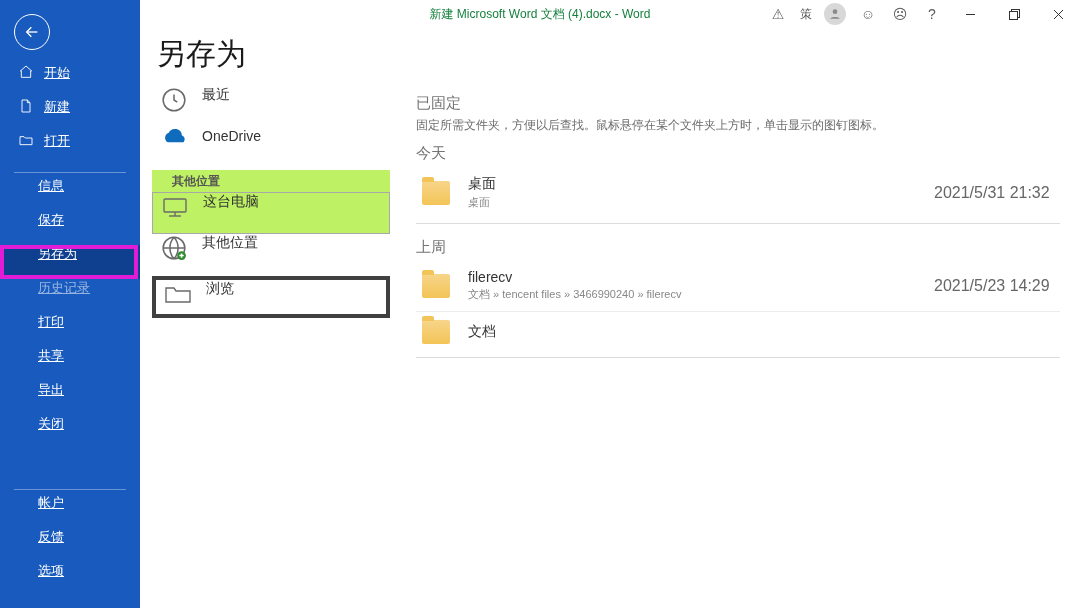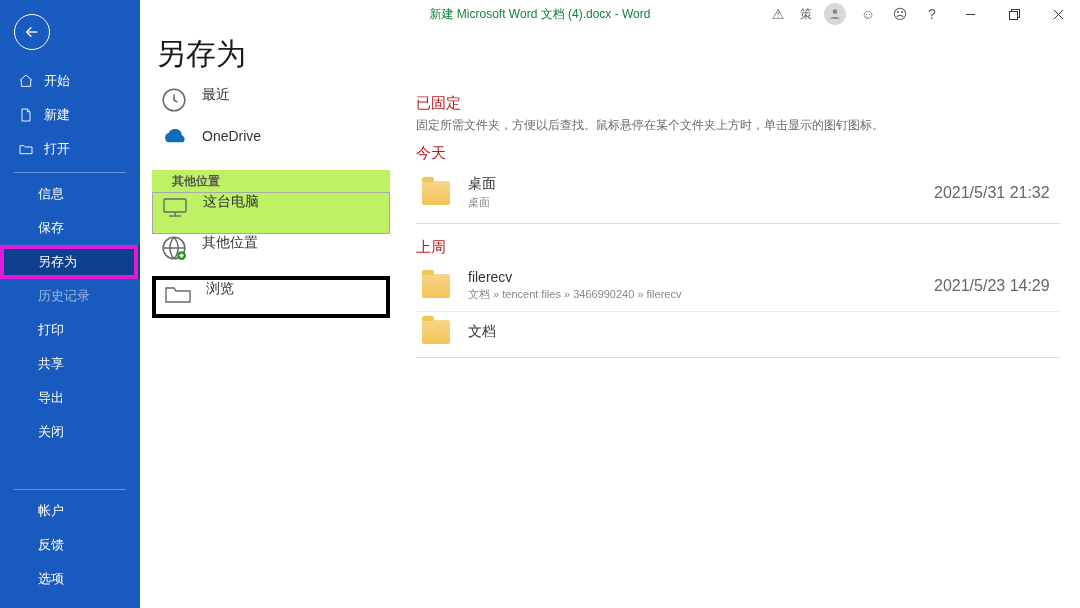--- a/index.html
+++ b/index.html
@@ -30,22 +30,22 @@
   .sidebar {
     position:absolute; left:0; top:0; bottom:0; width:140px;
     background:#185abd; color:#fff; padding-top:14px;
   }
   .back-btn {
     width:36px; height:36px; margin-left:14px; border:1.4px solid #fff; border-radius:50%;
     display:flex; align-items:center; justify-content:center; margin-bottom:14px;
   }
   .back-btn svg { width:16px; height:16px; stroke:#fff; fill:none; stroke-width:2;}
   .nav-item {
-    height:34px; display:flex; align-items:center; padding-left:18px;
-    font-size:13px; gap:10px; cursor:default;
+    height:34px; display:flex; align-items:flex-start; padding-left:18px;
+    font-size:13px; gap:10px; cursor:default;text-decoration:underline;
   }
   .nav-item.secondary { padding-left:38px; font-size:13px;}
   .nav-divider { height:1px; background:rgba(255,255,255,0.35); margin:6px 14px 4px 14px;}
   .nav-item.selected { background:#0f3f8f; position:relative;}
   .highlight-saveas {
     position:absolute; left:0; top:0; width:138px; height:100%;
     border:4px solid #e21bd7; pointer-events:none;
   }
   .nav-bottom { position:absolute; bottom:12px; left:0; right:0;}
   .nav-ico { width:16px; height:16px; display:flex;align-items:center;justify-content:center;}
@@ -64,26 +64,26 @@
   }
   .loc-section-label {
     height:22px; background:#bef264; font-size:12px; color:#555;
     display:flex; align-items:center; padding-left:20px; width:100%;font-weight:bold;
   }
   .loc-item.selected {
     background:#bef264; border:1px solid #a8a8a8;
   }
   .loc-ico { width:28px; height:28px; display:flex;align-items:center;justify-content:center;}
   .highlight-browse {
-    border:4px solid #000000;
+    border:4px solid #404040;
   }
 
   
   .right-pane { position:absolute; left:276px; top:88px; right:20px; }
-  .group-title { font-size:15px; color:#b91c1c; margin-top:6px; margin-bottom:4px;}
+  .group-title { font-size:15px; color:#737373; margin-top:6px; margin-bottom:4px;}
   .pinned-desc { font-size:12px; color:#6b6b6b; margin-bottom:10px;}
   .folder-row {
     display:flex; align-items:center; padding:8px 6px; border-bottom:1px solid transparent;
   }
   .folder-row + .sep { height:1px; background:#e6e6e6;}
   .folder-ico {
     width:28px; height:24px; margin-right:18px;
     background: linear-gradient(#f7d58a,#f3c457);
     border-radius:2px; position:relative;
   }

